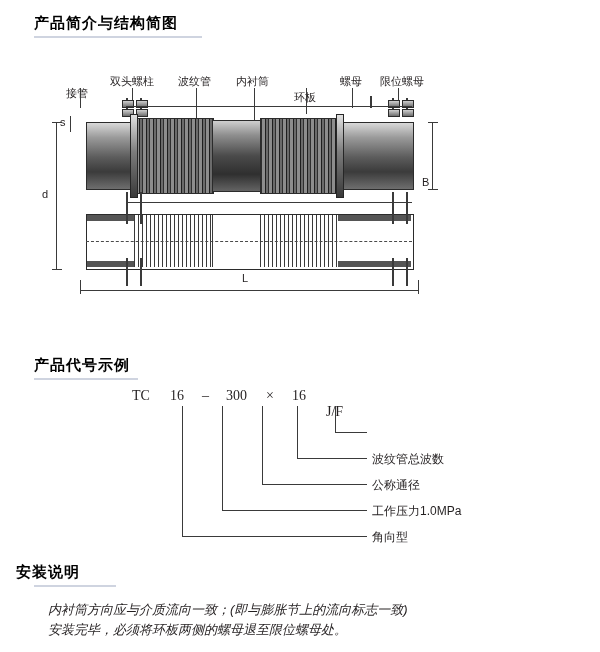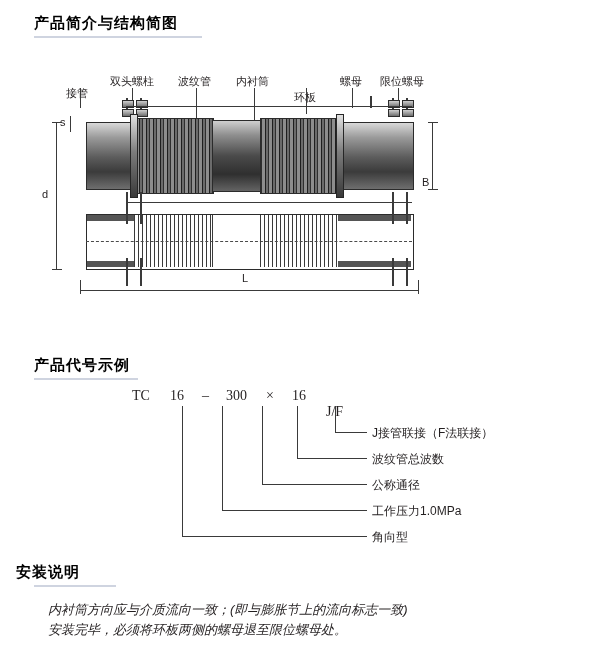--- a/index.html
+++ b/index.html
@@ -291,21 +291,20 @@
   <div class="cl-v" style="left:228px; top:24px; height:78px;"></div>
   <div class="cl-v" style="left:188px; top:24px; height:104px;"></div>
   <div class="cl-v" style="left:148px; top:24px; height:130px;"></div>
 
   <div class="cl-h" style="left:301px; top:50px;  width:32px;"></div>
   <div class="cl-h" style="left:263px; top:76px;  width:70px;"></div>
   <div class="cl-h" style="left:228px; top:102px; width:105px;"></div>
   <div class="cl-h" style="left:188px; top:128px; width:145px;"></div>
   <div class="cl-h" style="left:148px; top:154px; width:185px;"></div>
 
-  <div class="code-desc" style="left:338px; top:43px;">J接管联接（F法联接）</div>
   <div class="code-desc" style="left:338px; top:69px;">波纹管总波数</div>
   <div class="code-desc" style="left:338px; top:95px;">公称通径</div>
   <div class="code-desc" style="left:338px; top:121px;">工作压力1.0MPa</div>
   <div class="code-desc" style="left:338px; top:147px;">角向型</div>
 </div>
 
 <div class="section-title" id="sec3-title">安装说明</div>
 <div class="title-underline" id="sec3-rule"></div>
 
 <div class="install-text" id="install-l1">内衬筒方向应与介质流向一致；(即与膨胀节上的流向标志一致)</div>

